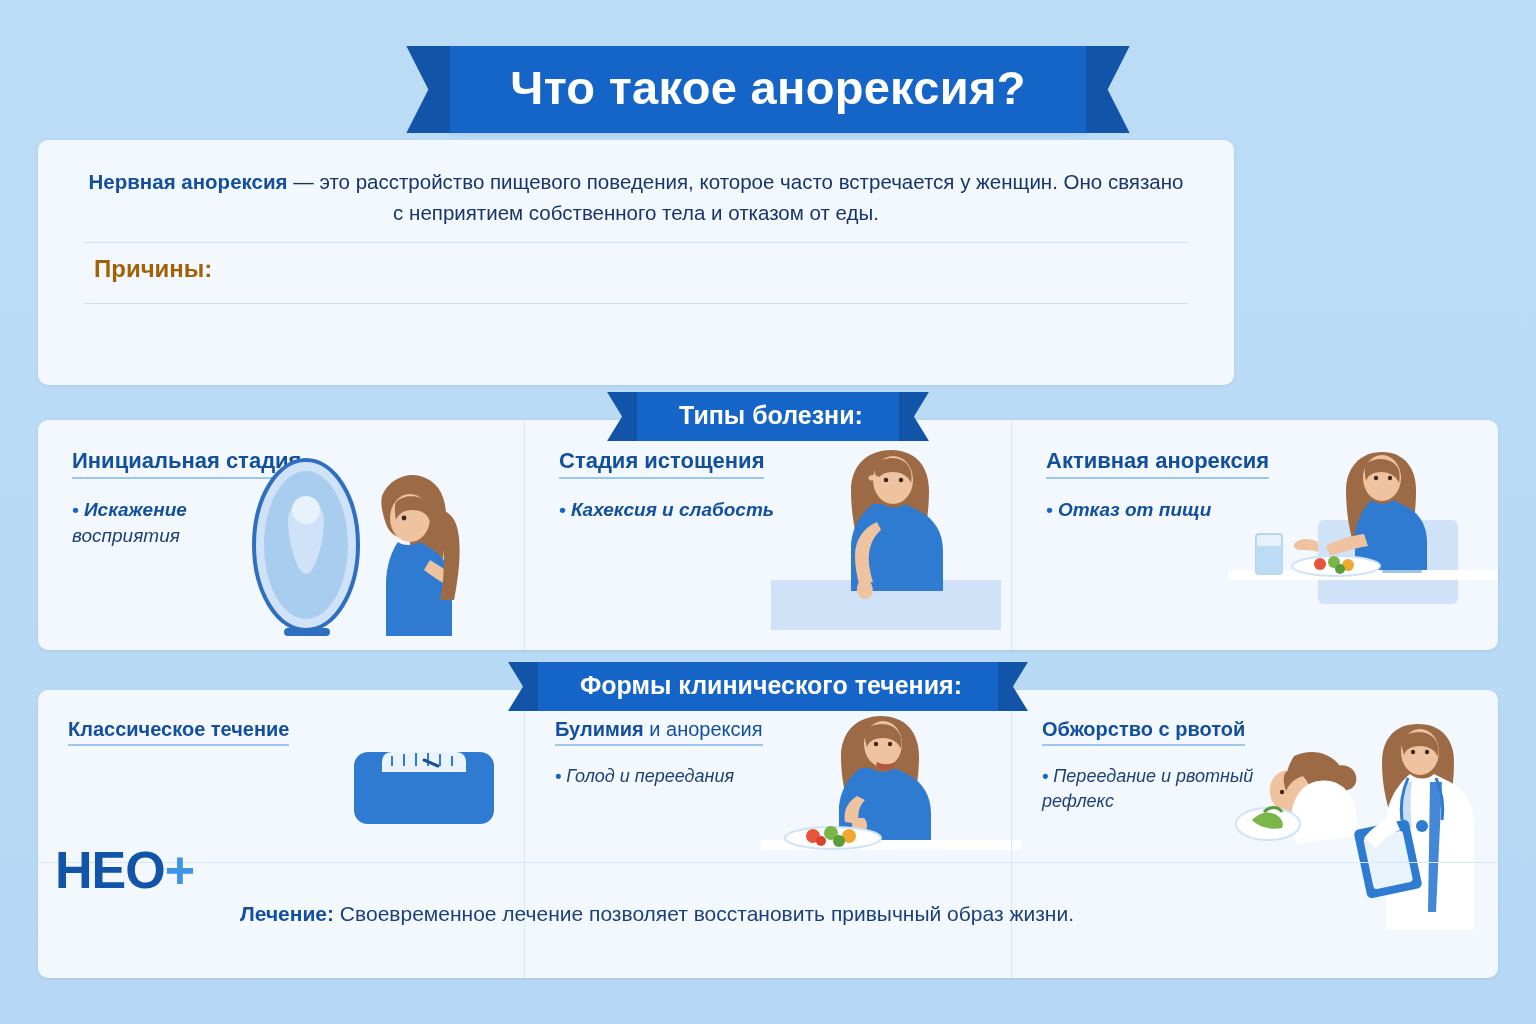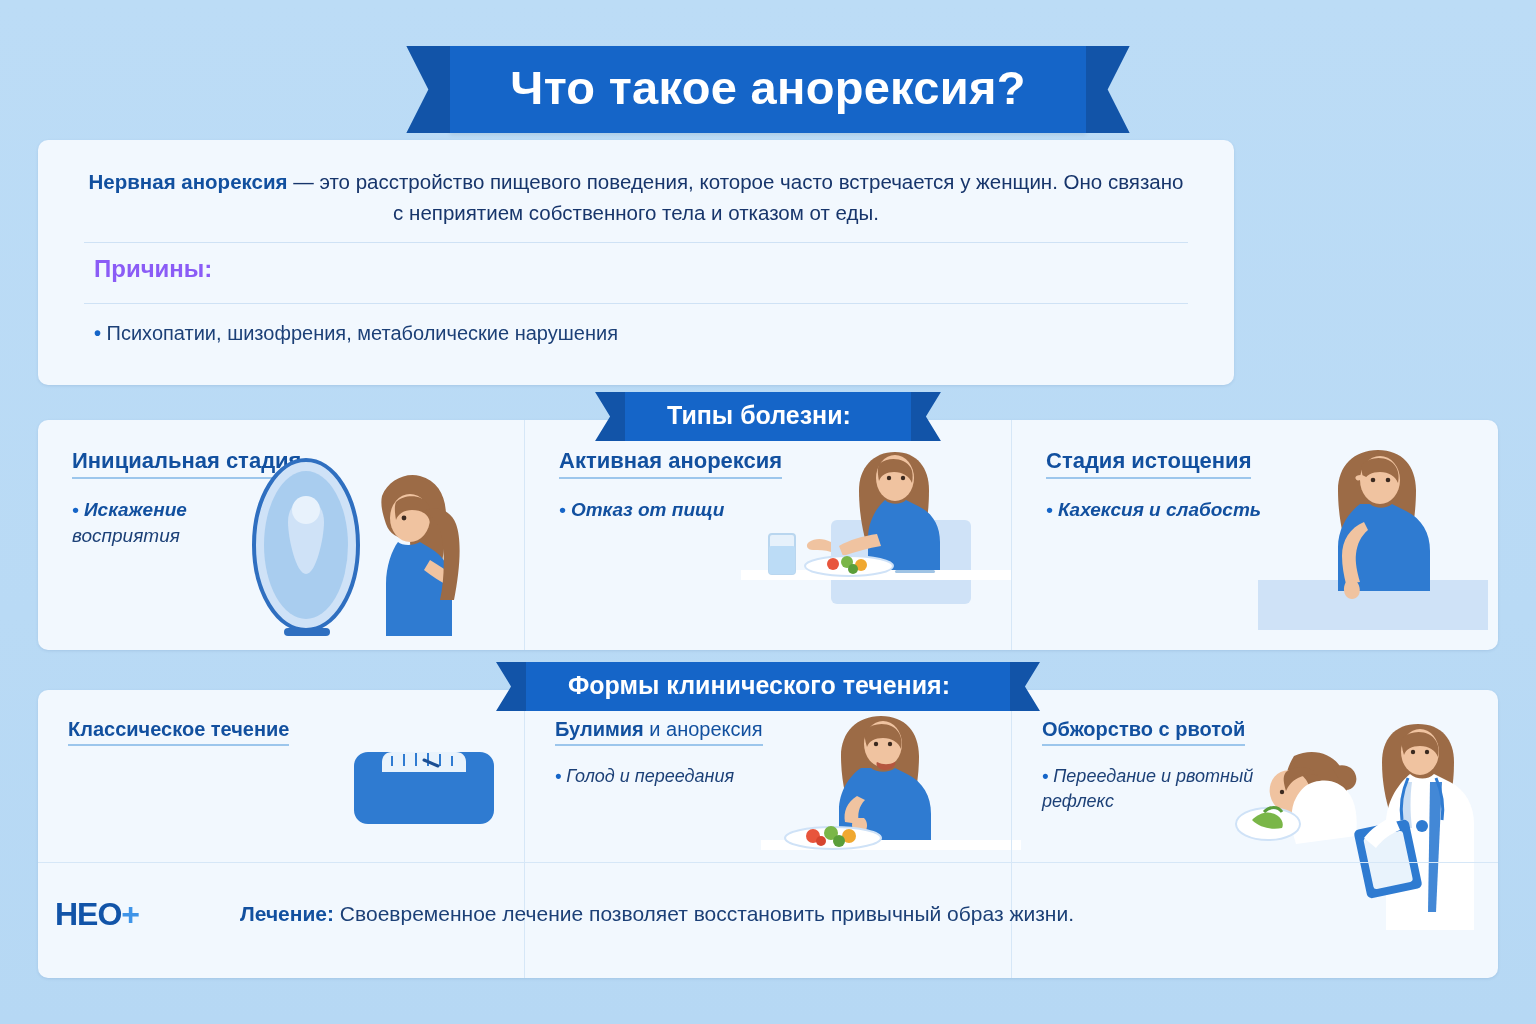--- a/index.html
+++ b/index.html
@@ -28,21 +28,21 @@
   .ribbon:before,.ribbon:after{
     content:"";position:absolute;top:0;width:44px;height:100%;
     background:#1254a8;
   }
   .ribbon:before{left:-44px;clip-path:polygon(0 0,100% 0,100% 100%,0 100%,22px 50%);}
   .ribbon:after{right:-44px;clip-path:polygon(0 0,100% 0,22px 50%,100% 100%,0 100%);}
 
   .ribbon2-wrap{position:absolute;left:0;width:100%;display:flex;justify-content:center;z-index:6;}
   .ribbon2{
     background:#1565c8;color:#fff;font-weight:bold;font-size:25px;
-    padding:9px 60px 11px 42px;position:relative;
+    padding:9px 36px 11px 42px;position:relative;
   }
   .ribbon2:before,.ribbon2:after{
     content:"";position:absolute;top:0;width:30px;height:100%;background:#1254a8;
   }
   .ribbon2:before{left:-30px;clip-path:polygon(0 0,100% 0,100% 100%,0 100%,15px 50%);}
   .ribbon2:after{right:-30px;clip-path:polygon(0 0,100% 0,15px 50%,100% 100%,0 100%);}
 
   
   .panel{
     position:absolute;
@@ -54,21 +54,21 @@
   #types-panel{left:38px;top:420px;width:1460px;height:230px;overflow:hidden;}
   #forms-panel{left:38px;top:690px;width:1460px;height:288px;overflow:hidden;}
 
   .intro-text{
     position:absolute;left:46px;right:46px;top:26px;
     font-size:20.5px;line-height:31px;text-align:center;color:#17356b;
   }
   .intro-text b{color:#12509f;font-weight:bold;}
   .hr{position:absolute;left:46px;right:46px;height:1px;background:#cfe2f5;}
   .causes-title{
-    position:absolute;left:56px;top:115px;font-size:24px;font-weight:bold;color:#8b5cf6;
+    position:absolute;left:56px;top:115px;font-size:24px;font-weight:bold;color:#a16207;
   }
   .causes-row{position:absolute;left:56px;right:56px;top:182px;display:flex;}
   .cause{flex:1;font-size:20px;color:#1c4077;}
   .cause .dot{color:#1565c8;font-weight:bold;}
 
   
   .cols{position:absolute;inset:0;display:flex;}
   .col{flex:1;position:relative;padding:28px 0 0 0;}
   .col + .col{border-left:1px solid #d6e7f7;}
   .col h3{
@@ -83,22 +83,22 @@
   .forms .col h3{font-size:20px;margin-left:30px;}
   .forms .col ul{padding-left:30px;}
   .forms .col li{font-size:18px;line-height:25px;max-width:235px;}
 
   
   .bottom-strip{
     position:absolute;left:38px;top:862px;width:1460px;height:116px;
     border-top:1px solid #d6e7f7;
   }
   .logo{
-    position:absolute;left:55px;top:896px;
-    font-size:32px;font-weight:bold;color:#1254a8;letter-spacing:-1px;
+    position:absolute;left:55px;top:840px;
+    font-size:52px;font-weight:bold;color:#1254a8;letter-spacing:-1px;
   }
   .logo .plus{color:#3f94e8;}
   .treat{
     position:absolute;left:240px;top:902px;font-size:21px;color:#1c4077;
   }
   .treat b{color:#12509f;font-weight:bold;}
 
   
   .ill{position:absolute;pointer-events:none;}
 </style>
@@ -112,21 +112,20 @@
   </div>
 
   <div class="panel" id="intro-panel">
     <div class="intro-text">
       <b>Нервная анорексия</b><span> — это расстройство пищевого поведения, которое часто встречается у женщин. Оно связано с неприятием собственного тела и отказом от еды.</span>
     </div>
     <div class="hr" style="top:102px;"></div>
     <div class="causes-title">Причины:</div>
     <div class="hr" style="top:163px;"></div>
     <div class="causes-row">
-      <div class="cause"><span class="dot">• </span><span>Психопатии, шизофрения, метаболические нарушения</span></div>
     </div>
   </div>
 
   <div class="ribbon2-wrap" style="top:392px;">
     <div class="ribbon2">Типы болезни:</div>
   </div>
 
   <div class="panel" id="types-panel">
     <div class="cols">
 
@@ -144,20 +143,39 @@
           <rect x="70" y="188" width="46" height="8" rx="4" fill="#2f6fc0"></rect>
 
           <path d="M196 52c24 0 38 18 38 42 0 30-6 50-10 62-5 16-18 22-28 22s-23-6-28-22c-4-12-10-32-10-62 0-24 14-42 38-42z" fill="#8d5a3b" opacity="0"></path>
           <path d="M168 56c6-16 24-24 38-20 18 5 26 20 26 40 0 26-4 50-8 66h-22c-4-18-6-30-6-44-8 2-20-2-24-14-3-9-6-19-4-28z" fill="#9c6b46"></path>
           <ellipse cx="196" cy="78" rx="20" ry="24" fill="#f0c3a0"></ellipse>
           <path d="M182 62c8-8 26-8 32 2 3 5 3 12 2 18-2-8-8-12-18-12-8 0-14 4-16 10-1-7-2-13 0-18z" fill="#9c6b46"></path>
           <circle cx="190" cy="78" r="2.4" fill="#3b2a20"></circle>
           <path d="M184 102c4 4 16 4 22 0l10 6c14 8 22 22 22 38v50h-66v-52c0-18 6-34 12-42z" fill="#2f7bd1"></path>
           <path d="M216 120c10 6 18 12 26 16l-6 10c-10-4-18-10-26-16z" fill="#f0c3a0"></path>
           <path d="M208 72c10 2 18 12 20 26 3 20 2 44-2 62h14c6-30 8-60 2-76-5-14-20-20-34-12z" fill="#9c6b46"></path>
+        </svg>
+      </div>
+
+      <div class="col">
+        <h3>Стадия истощения</h3>
+        <ul>
+          <li><span class="dot">• </span><b>Кахексия и слабость</b></li>
+        </ul>
+        <svg class="ill" width="270" height="200" viewBox="0 0 270 200" style="right:0px;top:10px;">
+          <rect x="30" y="150" width="230" height="50" fill="#cfe2f7"></rect>
+          <path d="M150 20c24 0 38 16 38 40 0 30-6 52-10 66h-58c-4-16-10-38-10-66 0-24 16-40 40-40z" fill="#9c6b46"></path>
+          <ellipse cx="152" cy="50" rx="20" ry="24" fill="#f0c3a0"></ellipse>
+          <path d="M134 34c10-9 28-8 34 3 3 5 3 11 2 16-3-7-9-11-18-11-8 0-14 3-16 9-2-6-3-12-2-17z" fill="#9c6b46"></path>
+          <circle cx="145" cy="50" r="2.3" fill="#3b2a20"></circle>
+          <circle cx="160" cy="50" r="2.3" fill="#3b2a20"></circle>
+          <path d="M142 74c6 5 16 5 22 0l14 7c16 8 24 22 24 40v40H110v-44c0-18 10-34 22-43z" fill="#2f7bd1"></path>
+          <path d="M136 92c-14 6-22 18-22 34 0 10 2 20 4 28l14-2c-3-10-5-20-4-28 1-10 5-18 12-24z" fill="#f0c3a0"></path>
+          <path d="M122 148c-6 4-8 12-4 18 3 4 9 4 12 0 3-4 2-10-1-14z" fill="#f0c3a0"></path>
+          <path d="M130 48c4-2 10 2 12 8" stroke="#f0c3a0" stroke-width="5" fill="none" stroke-linecap="round"></path>
         </svg>
       </div>
 
       <div class="col">
         <h3>Активная анорексия</h3>
         <ul>
           <li><span class="dot">• </span><b>Отказ от пищи</b></li>
         </ul>
         <svg class="ill" width="330" height="190" viewBox="0 0 330 190" style="right:0px;top:10px;">
           <rect x="150" y="90" width="140" height="84" rx="6" fill="#cfe2f7"></rect>
@@ -173,39 +191,20 @@
           <rect x="88" y="104" width="26" height="40" rx="3" fill="#e6f1fb" stroke="#b9d6ef" stroke-width="2"></rect>
           <rect x="88" y="116" width="26" height="28" rx="2" fill="#bcdcf6"></rect>
           <ellipse cx="168" cy="136" rx="44" ry="10" fill="#ffffff" stroke="#cfe2f7" stroke-width="2"></ellipse>
           <circle cx="152" cy="134" r="6" fill="#e8553c"></circle>
           <circle cx="166" cy="132" r="6" fill="#7ab648"></circle>
           <circle cx="180" cy="135" r="6" fill="#f0a830"></circle>
           <circle cx="172" cy="139" r="5" fill="#5a9e3a"></circle>
           <rect x="214" y="140" width="40" height="3" rx="1.5" fill="#9fc3e4"></rect>
         </svg>
       </div>
-
-      <div class="col">
-        <h3>Стадия истощения</h3>
-        <ul>
-          <li><span class="dot">• </span><b>Кахексия и слабость</b></li>
-        </ul>
-        <svg class="ill" width="270" height="200" viewBox="0 0 270 200" style="right:0px;top:10px;">
-          <rect x="30" y="150" width="230" height="50" fill="#cfe2f7"></rect>
-          <path d="M150 20c24 0 38 16 38 40 0 30-6 52-10 66h-58c-4-16-10-38-10-66 0-24 16-40 40-40z" fill="#9c6b46"></path>
-          <ellipse cx="152" cy="50" rx="20" ry="24" fill="#f0c3a0"></ellipse>
-          <path d="M134 34c10-9 28-8 34 3 3 5 3 11 2 16-3-7-9-11-18-11-8 0-14 3-16 9-2-6-3-12-2-17z" fill="#9c6b46"></path>
-          <circle cx="145" cy="50" r="2.3" fill="#3b2a20"></circle>
-          <circle cx="160" cy="50" r="2.3" fill="#3b2a20"></circle>
-          <path d="M142 74c6 5 16 5 22 0l14 7c16 8 24 22 24 40v40H110v-44c0-18 10-34 22-43z" fill="#2f7bd1"></path>
-          <path d="M136 92c-14 6-22 18-22 34 0 10 2 20 4 28l14-2c-3-10-5-20-4-28 1-10 5-18 12-24z" fill="#f0c3a0"></path>
-          <path d="M122 148c-6 4-8 12-4 18 3 4 9 4 12 0 3-4 2-10-1-14z" fill="#f0c3a0"></path>
-          <path d="M130 48c4-2 10 2 12 8" stroke="#f0c3a0" stroke-width="5" fill="none" stroke-linecap="round"></path>
-        </svg>
-      </div>
     </div>
   </div>
 
   <div class="ribbon2-wrap" style="top:662px;">
     <div class="ribbon2">Формы клинического течения:</div>
   </div>
 
   <div class="panel forms" id="forms-panel">
     <div class="cols">
 

